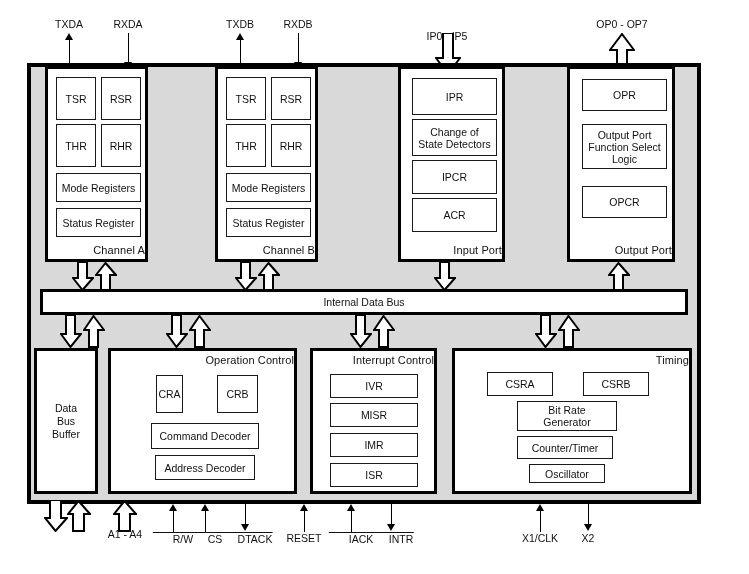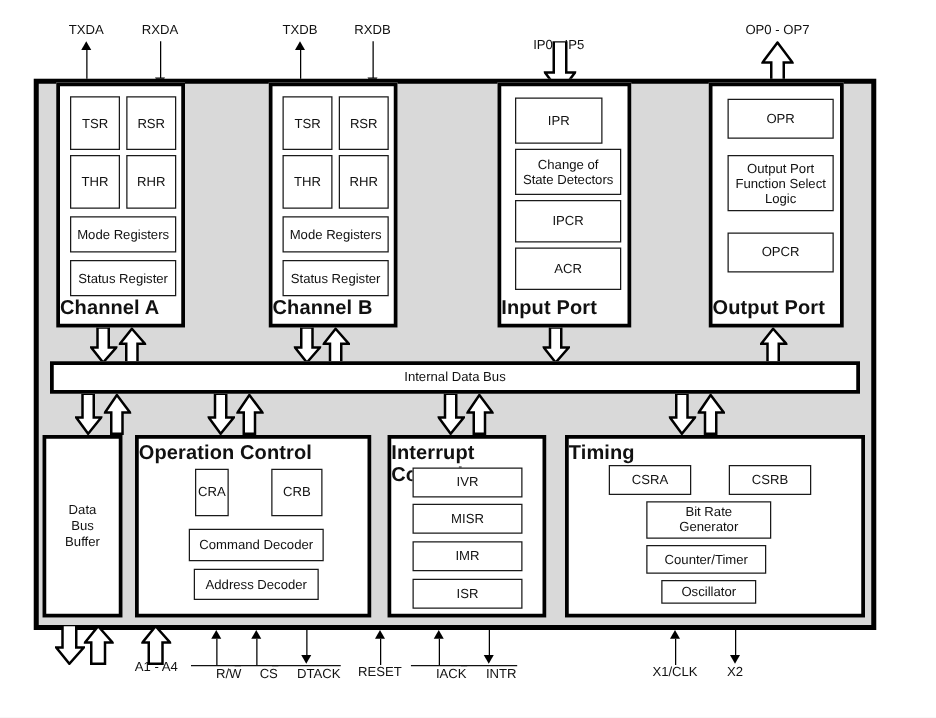--- a/index.html
+++ b/index.html
@@ -25,25 +25,24 @@
   }
 
   
   .group{
     background:#ffffff;
     border:3px solid #000000;
   }
   .group-title{
     position:absolute;
     left:0; right:0;
-    text-align:left;
-    font-size:16px;
+    text-align:right;
+    font-size:11px;
     color:#111;
     letter-spacing:.1px;
-    font-weight:bold;
   }
   .group-title.bottomTitle{bottom:3px;}
   .group-title.topTitle{top:3px;}
 
   
   .blk{
     background:#ffffff;
     border:1.6px solid #1a1a1a;
     display:flex;
     align-items:center;
@@ -151,21 +150,21 @@
     <div class="abs blk" style="left:8px; top:8px;  width:40px; height:43px;">TSR</div>
     <div class="abs blk" style="left:53px;top:8px;  width:40px; height:43px;">RSR</div>
     <div class="abs blk" style="left:8px; top:55px; width:40px; height:43px;">THR</div>
     <div class="abs blk" style="left:53px;top:55px; width:40px; height:43px;">RHR</div>
     <div class="abs blk" style="left:8px; top:104px;width:85px; height:29px;">Mode Registers</div>
     <div class="abs blk" style="left:8px; top:139px;width:85px; height:29px;">Status Register</div>
     <div class="group-title bottomTitle">Channel B</div>
   </div>
 
   <div class="abs group" style="left:398px; top:66px; width:107px; height:196px;">
-    <div class="abs blk" style="left:11px; top:9px;  width:70px; height:37px;">IPR</div>
+    <div class="abs blk" style="left:11px; top:9px;  width:85px; height:37px;">IPR</div>
     <div class="abs blk" style="left:11px; top:50px; width:85px; height:37px;">Change of
 State Detectors</div>
     <div class="abs blk" style="left:11px; top:91px; width:85px; height:34px;">IPCR</div>
     <div class="abs blk" style="left:11px; top:129px;width:85px; height:34px;">ACR</div>
     <div class="group-title bottomTitle">Input Port</div>
   </div>
 
   <div class="abs group" style="left:567px; top:66px; width:108px; height:196px;">
     <div class="abs blk" style="left:12px; top:10px; width:85px; height:32px;">OPR</div>
     <div class="abs blk" style="left:12px; top:55px; width:85px; height:45px;">Output Port

